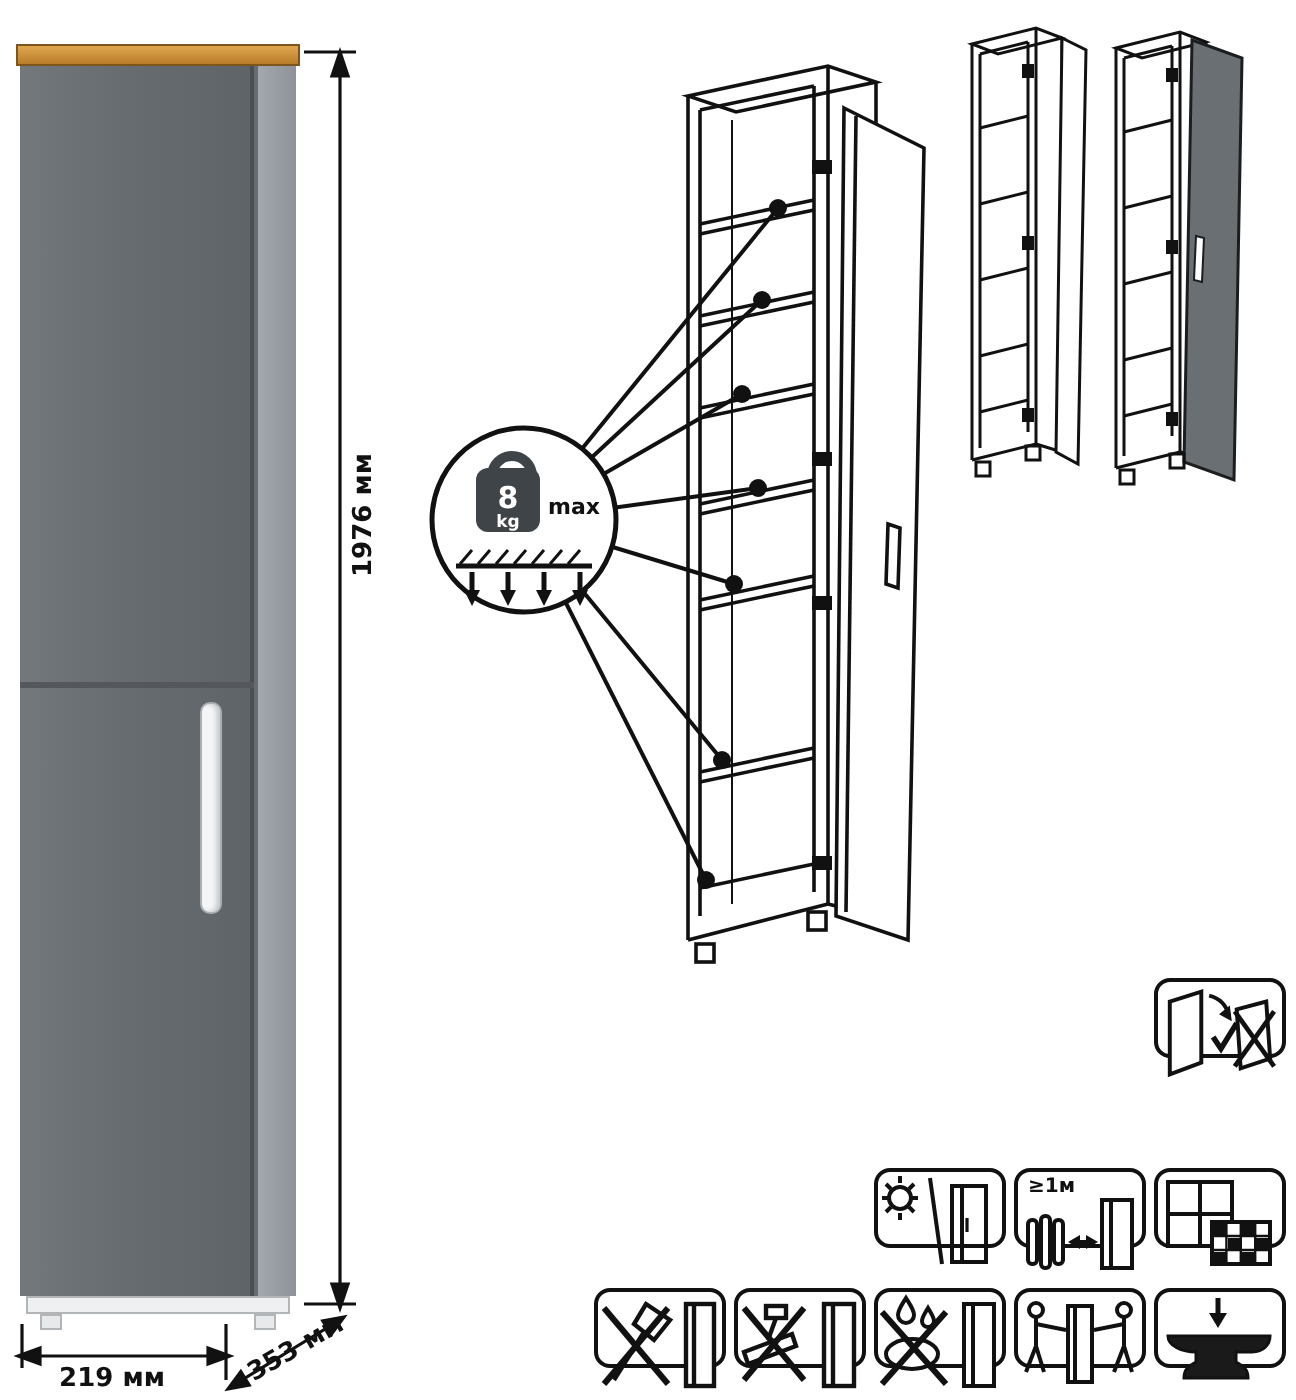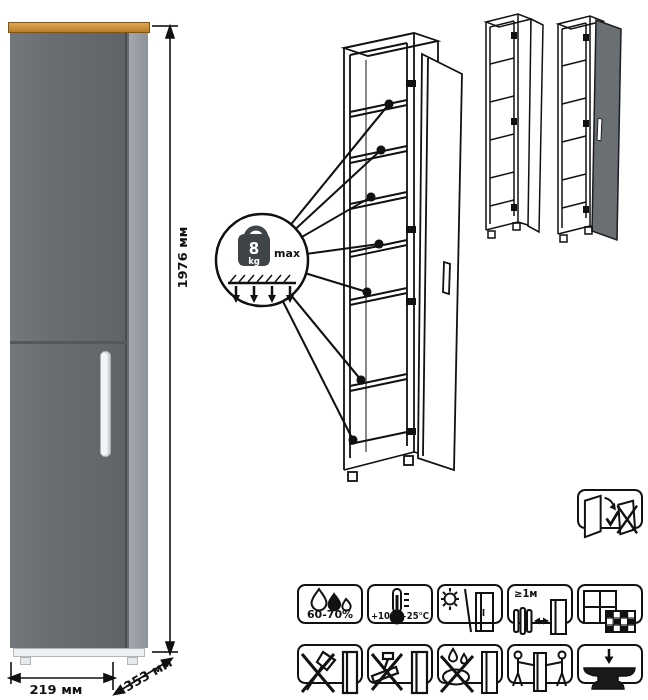--- a/index.html
+++ b/index.html
@@ -248,44 +248,21 @@
         <path d="M26 6 q8 2 10 10"></path>
         <path d="M28 27 l4 6 l8 -13" stroke-width="2.8"></path>
         <path d="M40 13 L55 9 L57 38 L42 43 Z" fill="#fff"></path>
         <line x1="39" y1="14" x2="59" y2="42" stroke-width="2.4"></line>
         <line x1="59" y1="14" x2="39" y2="42" stroke-width="2.4"></line>
       </g>
       <polygon points="37.5,19 31,15.5 36.5,11" fill="#111"></polygon>
     </svg>
   </div>
 
-  <div class="icon-box r1 c1">
-    <svg viewBox="0 0 61 51">
-      <g stroke="#111" stroke-width="2" fill="#fff">
-        <path d="M20 3 C16 9 12.5 12.5 12.5 17 a7.5 7.5 0 0 0 15 0 C27.5 12.5 24 9 20 3 Z"></path>
-        <path d="M35 8 C32 12.5 29.5 15 29.5 18.5 a5.8 5.8 0 0 0 11.6 0 C41.1 15 38.5 12.5 35 8 Z" fill="#111"></path>
-        <path d="M47 13 C45 16 43.3 18 43.3 20.3 a4.2 4.2 0 0 0 8.4 0 C51.7 18 50 16 47 13 Z"></path>
-      </g>
-    </svg>
-    <span class="icon-label">60-70%</span>
-  </div>
-
-  <div class="icon-box r1 c2">
-    <svg viewBox="0 0 61 51">
-      <g stroke="#111" stroke-width="2" fill="none">
-        <rect x="24" y="3" width="8" height="23" rx="4"></rect>
-        <circle cx="28" cy="31" r="6.5" fill="#111"></circle>
-        <line x1="28" y1="30" x2="28" y2="9" stroke-width="3"></line>
-        <line x1="35" y1="8" x2="40" y2="8"></line>
-          <line x1="35" y1="14" x2="40" y2="14"></line>
-        <line x1="35" y1="20" x2="40" y2="20"></line>
-      </g>
-    </svg>
-    <span class="icon-label small">+10...+25°C</span>
-  </div>
+
 
   <div class="icon-box r1 c3">
     <svg viewBox="0 0 61 51">
       <g stroke="#111" stroke-width="2" fill="none">
         <circle cx="11" cy="13" r="5.5"></circle>
         <line x1="11" y1="2" x2="11" y2="5.5"></line>
           <line x1="11" y1="20.5" x2="11" y2="24"></line>
         <line x1="2" y1="13" x2="5.5" y2="13"></line>
           <line x1="16.5" y1="13" x2="20" y2="13"></line>
         <line x1="4" y1="6" x2="6.5" y2="8.5"></line>

